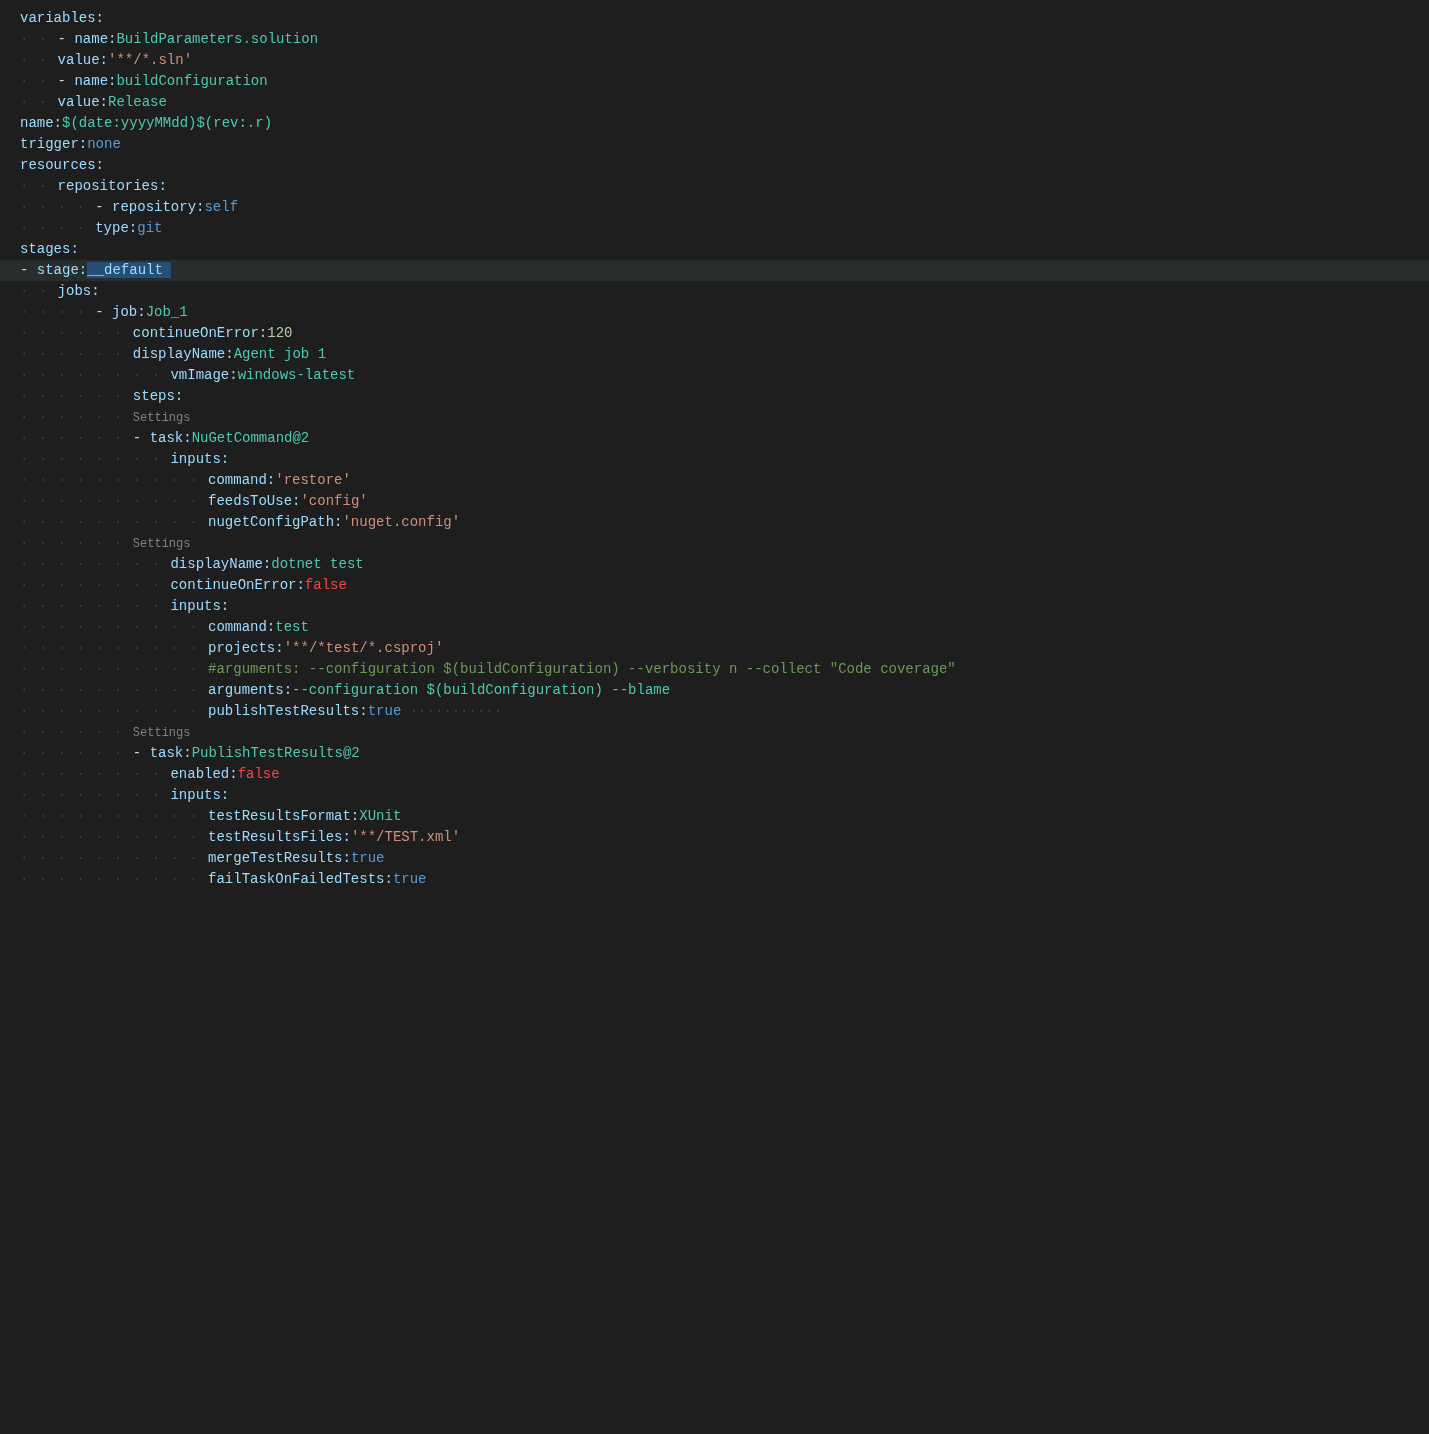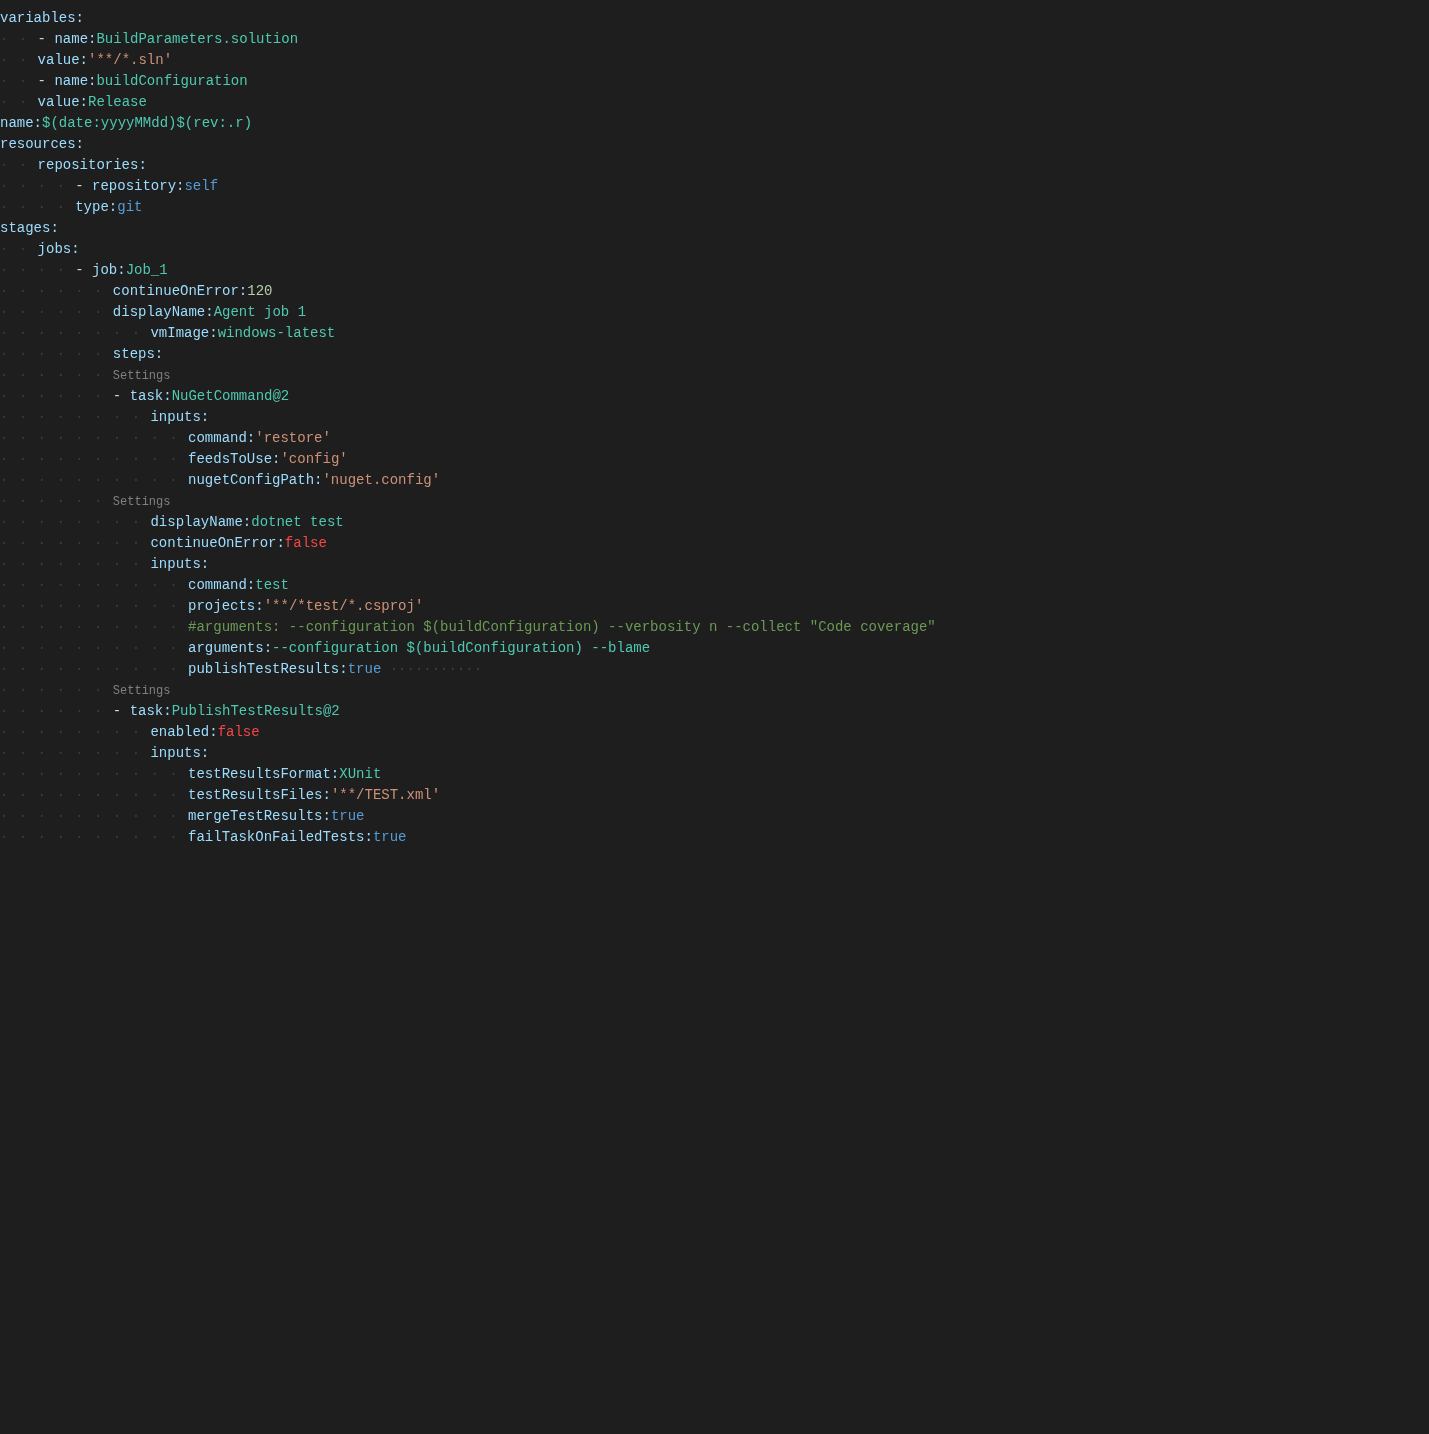--- a/index.html
+++ b/index.html
@@ -29,20 +29,21 @@
       display: flex;
       align-items: flex-start;
       white-space: pre;
       min-height: 21px;
       padding: 0 16px 0 0;
     }
 
     .line-content {
       flex: 1;
       padding-left: 0;
+      margin-left: 20px;
     }
 
     
     .key { color: #9cdcfe; }
     .val-string { color: #ce9178; }
     .val-number { color: #b5cea8; }
     .val-bool-true { color: #569cd6; }
     .val-bool-false { color: #f44747; }
     .val-keyword { color: #569cd6; }
     .dash { color: #d4d4d4; }
@@ -70,25 +71,27 @@
 <body>
 
 <div class="editor">
   <div id="lines-container">
       <div class="line"><span class="line-content"><span class="key">variables:</span></span></div>
       <div class="line"><span class="line-content"><span style="color:#3b3b3b;letter-spacing:1px;">· · </span><span class="dash">- </span><span class="key">name:</span><span class="highlighted-value">BuildParameters.solution</span></span></div>
       <div class="line"><span class="line-content"><span style="color:#3b3b3b;letter-spacing:1px;">· · </span><span class="key">value:</span><span class="val-string">'**/*.sln'</span></span></div>
       <div class="line"><span class="line-content"><span style="color:#3b3b3b;letter-spacing:1px;">· · </span><span class="dash">- </span><span class="key">name:</span><span class="highlighted-value">buildConfiguration</span></span></div>
       <div class="line"><span class="line-content"><span style="color:#3b3b3b;letter-spacing:1px;">· · </span><span class="key">value:</span><span class="highlighted-value">Release</span></span></div>
       <div class="line"><span class="line-content"><span class="key">name:</span><span class="highlighted-value">$(date:yyyyMMdd)$(rev:.r)</span></span></div>
+      <div class="line"><span class="line-content"><span class="key">trigger:</span><span class="val-keyword">none</span></span></div>
       <div class="line"><span class="line-content"><span class="key">resources:</span></span></div>
       <div class="line"><span class="line-content"><span style="color:#3b3b3b;letter-spacing:1px;">· · </span><span class="key">repositories:</span></span></div>
       <div class="line"><span class="line-content"><span style="color:#3b3b3b;letter-spacing:1px;">· · </span><span style="color:#3b3b3b;letter-spacing:1px;">· · </span><span class="dash">- </span><span class="key">repository:</span><span class="val-keyword">self</span></span></div>
       <div class="line"><span class="line-content"><span style="color:#3b3b3b;letter-spacing:1px;">· · </span><span style="color:#3b3b3b;letter-spacing:1px;">· · </span><span class="key">type:</span><span class="val-keyword">git</span></span></div>
       <div class="line"><span class="line-content"><span class="key">stages:</span></span></div>
+      <div class="line active-line"><span class="line-content"><span class="dash">- </span><span class="key">stage:</span><span class="selected-text">__default</span><span style="background:#264f78;color:transparent;font-size:14px;">|</span></span></div>
       <div class="line"><span class="line-content"><span style="color:#3b3b3b;letter-spacing:1px;">· · </span><span class="key">jobs:</span></span></div>
       <div class="line"><span class="line-content"><span style="color:#3b3b3b;letter-spacing:1px;">· · </span><span style="color:#3b3b3b;letter-spacing:1px;">· · </span><span class="dash">- </span><span class="key">job:</span><span class="highlighted-value">Job_1</span></span></div>
       <div class="line"><span class="line-content"><span style="color:#3b3b3b;letter-spacing:1px;">· · </span><span style="color:#3b3b3b;letter-spacing:1px;">· · </span><span style="color:#3b3b3b;letter-spacing:1px;">· · </span><span class="key">continueOnError:</span><span class="val-number">120</span></span></div>
       <div class="line"><span class="line-content"><span style="color:#3b3b3b;letter-spacing:1px;">· · </span><span style="color:#3b3b3b;letter-spacing:1px;">· · </span><span style="color:#3b3b3b;letter-spacing:1px;">· · </span><span class="key">displayName:</span><span class="highlighted-value">Agent job 1</span></span></div>
       <div class="line"><span class="line-content"><span style="color:#3b3b3b;letter-spacing:1px;">· · </span><span style="color:#3b3b3b;letter-spacing:1px;">· · </span><span style="color:#3b3b3b;letter-spacing:1px;">· · </span><span style="color:#3b3b3b;letter-spacing:1px;">· · </span><span class="key">vmImage:</span><span class="highlighted-value">windows-latest</span></span></div>
       <div class="line"><span class="line-content"><span style="color:#3b3b3b;letter-spacing:1px;">· · </span><span style="color:#3b3b3b;letter-spacing:1px;">· · </span><span style="color:#3b3b3b;letter-spacing:1px;">· · </span><span class="key">steps:</span></span></div>
       <div class="line"><span class="line-content"><span style="color:#3b3b3b;letter-spacing:1px;">· · </span><span style="color:#3b3b3b;letter-spacing:1px;">· · </span><span style="color:#3b3b3b;letter-spacing:1px;">· · </span><span class="settings-label">Settings</span></span></div>
       <div class="line"><span class="line-content"><span style="color:#3b3b3b;letter-spacing:1px;">· · </span><span style="color:#3b3b3b;letter-spacing:1px;">· · </span><span style="color:#3b3b3b;letter-spacing:1px;">· · </span><span class="dash">- </span><span class="key">task:</span><span class="highlighted-value">NuGetCommand@2</span></span></div>
       <div class="line"><span class="line-content"><span style="color:#3b3b3b;letter-spacing:1px;">· · </span><span style="color:#3b3b3b;letter-spacing:1px;">· · </span><span style="color:#3b3b3b;letter-spacing:1px;">· · </span><span style="color:#3b3b3b;letter-spacing:1px;">· · </span><span class="key">inputs:</span></span></div>
       <div class="line"><span class="line-content"><span style="color:#3b3b3b;letter-spacing:1px;">· · </span><span style="color:#3b3b3b;letter-spacing:1px;">· · </span><span style="color:#3b3b3b;letter-spacing:1px;">· · </span><span style="color:#3b3b3b;letter-spacing:1px;">· · </span><span style="color:#3b3b3b;letter-spacing:1px;">· · </span><span class="key">command:</span><span class="val-string">'restore'</span></span></div>

